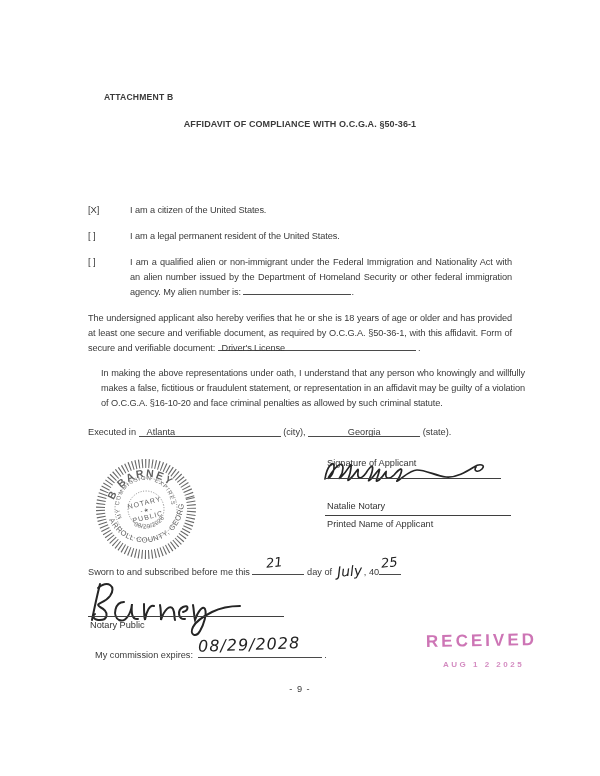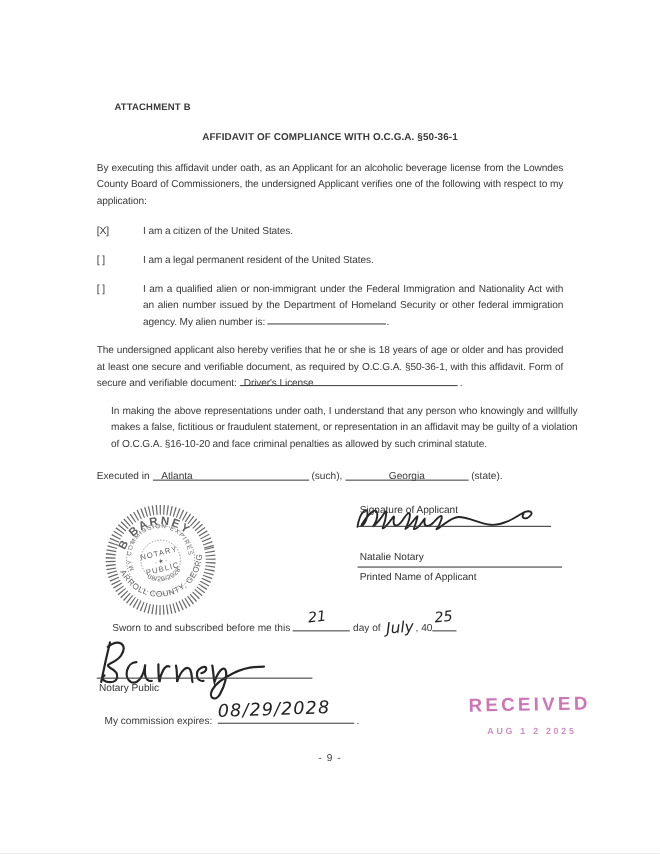--- a/index.html
+++ b/index.html
@@ -25,21 +25,21 @@
   .blank{display:inline-block;border-bottom:1px solid #4a4a4a;vertical-align:baseline;}
   .alien-blank{width:108px;height:9px;}
   .doc-blank{width:198px;height:10px;padding-left:4px;box-sizing:border-box;}
   .executed{left:88px;top:427px;font-size:9.2px;}
   .city-blank{width:142px;height:10px;padding-left:8px;box-sizing:border-box;}
   .state-blank{width:112px;height:10px;text-align:center;box-sizing:border-box;}
   .sig-underline{height:0;border-bottom:1px solid #3f3f3f;}
   .small-label{font-size:9.2px;color:#333;}
   .name-text{font-size:9.2px;color:#333;}
   .hand{font-family:"DejaVu Sans",sans-serif;font-style:italic;color:#222;}
-  .sworn{left:88px;top:562px;font-size:9.2px;white-space:nowrap;margin-left:14px;}
+  .sworn{left:88px;top:562px;font-size:9.2px;white-space:nowrap;}
   .day-blank{width:52px;text-align:center;position:relative;height:11px;}
   .day-blank .hand{position:absolute;left:14px;top:-8px;font-size:13px;transform:rotate(-6deg);}
   .month-hand{display:inline-block;font-size:14px;transform:rotate(-4deg);margin:0 2px;position:relative;top:1px;}
   .yr-blank{width:22px;text-align:center;position:relative;height:11px;}
   .yr-blank .hand{position:absolute;left:2px;top:-8px;font-size:13px;transform:rotate(-6deg);}
   .commission{left:95px;top:645px;font-size:9.2px;white-space:nowrap;}
   .comm-blank{width:124px;position:relative;height:12px;margin-left:2px;}
   .comm-blank .hand{position:absolute;left:0px;top:-10px;font-size:16px;letter-spacing:1px;transform:rotate(-2deg);}
   .pagenum{left:0;top:684px;width:600px;text-align:center;font-size:9.2px;letter-spacing:1px;}
   .stamp1{left:426px;top:631px;font-size:17px;font-weight:bold;letter-spacing:3px;color:#c55ea9;opacity:.85;transform:rotate(-1deg);}
@@ -49,21 +49,20 @@
 </style>
 </head>
 <body>
 
 <div class="page">
 
   <div class="abs attachment">ATTACHMENT B</div>
 
   <div class="abs title">AFFIDAVIT OF COMPLIANCE WITH O.C.G.A. §50-36-1</div>
 
-  <div class="abs txt just intro">By executing this affidavit under oath, as an Applicant for an alcoholic beverage license from the Lowndes County Board of Commissioners, the undersigned Applicant verifies one of the following with respect to my application:</div>
 
   <div class="abs txt opt opt1">
     <span class="opt-box">[X]</span>
     <span class="opt-text">I am a citizen of the United States.</span>
   </div>
 
   <div class="abs txt opt opt2">
     <span class="opt-box">[ ]</span>
     <span class="opt-text">I am a legal permanent resident of the United States.</span>
   </div>
@@ -80,21 +79,21 @@
     <span>The undersigned applicant also hereby verifies that he or she is 18 years of age or older and has provided at least one secure and verifiable document, as required by O.C.G.A. §50-36-1, with this affidavit.  Form of secure and verifiable document:</span>
     <span class="blank doc-blank"><span>Driver's License</span></span>
     <span>.</span>
   </div>
 
   <div class="abs txt just oath">In making the above representations under oath, I understand that any person who knowingly and willfully makes a false, fictitious or fraudulent statement, or representation in an affidavit may be guilty of a violation of O.C.G.A. §16-10-20 and face criminal penalties as allowed by such criminal statute.</div>
 
   <div class="abs executed">
     <span>Executed in</span>
     <span class="blank city-blank"><span>Atlanta</span></span>
-    <span>(such),</span>
+    <span>(city),</span>
     <span class="blank state-blank"><span>Georgia</span></span>
     <span>(state).</span>
   </div>
 
   <div class="abs seal-wrap">
     <svg viewBox="0 0 110 110" width="110" height="110">
       <defs>
         <path id="arcTop" d="M 20 58 A 35 35 0 1 1 90 58" fill="none"></path>
         <path id="arcComm" d="M 32 64 A 26 26 0 1 1 78 64" fill="none"></path>
         <path id="arcDate" d="M 33 58 A 23 23 0 0 0 77 58" fill="none"></path>

